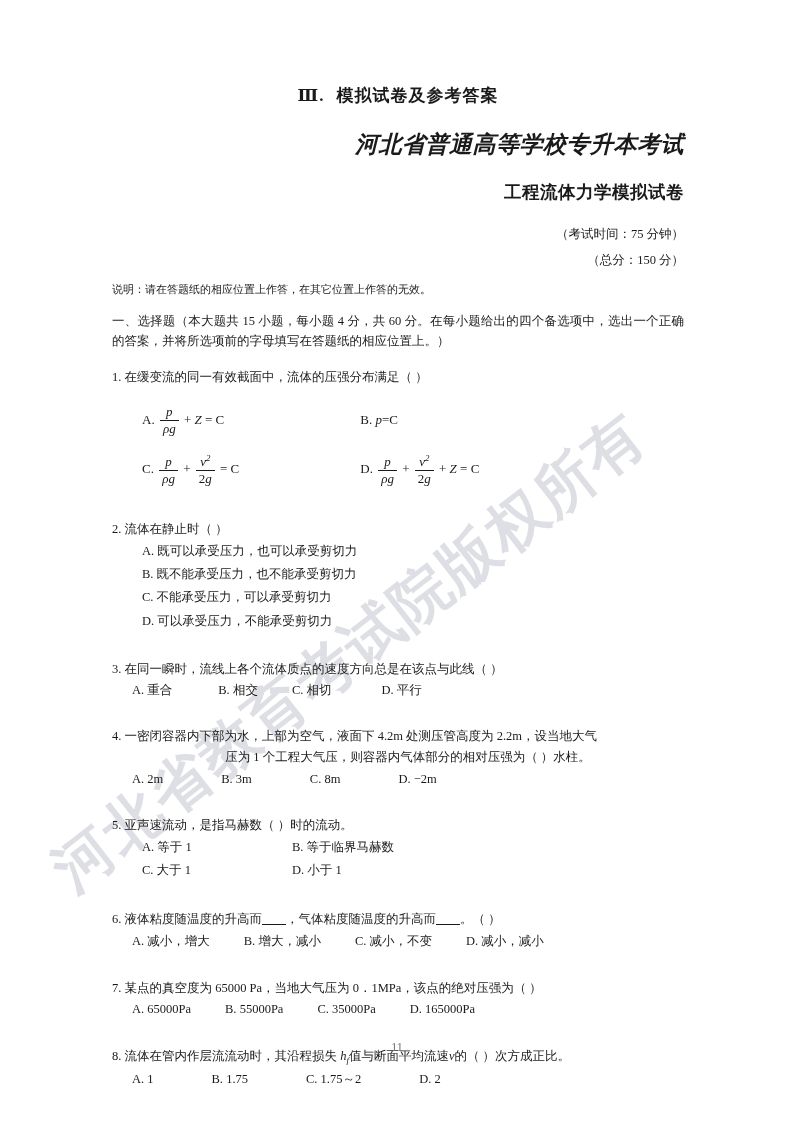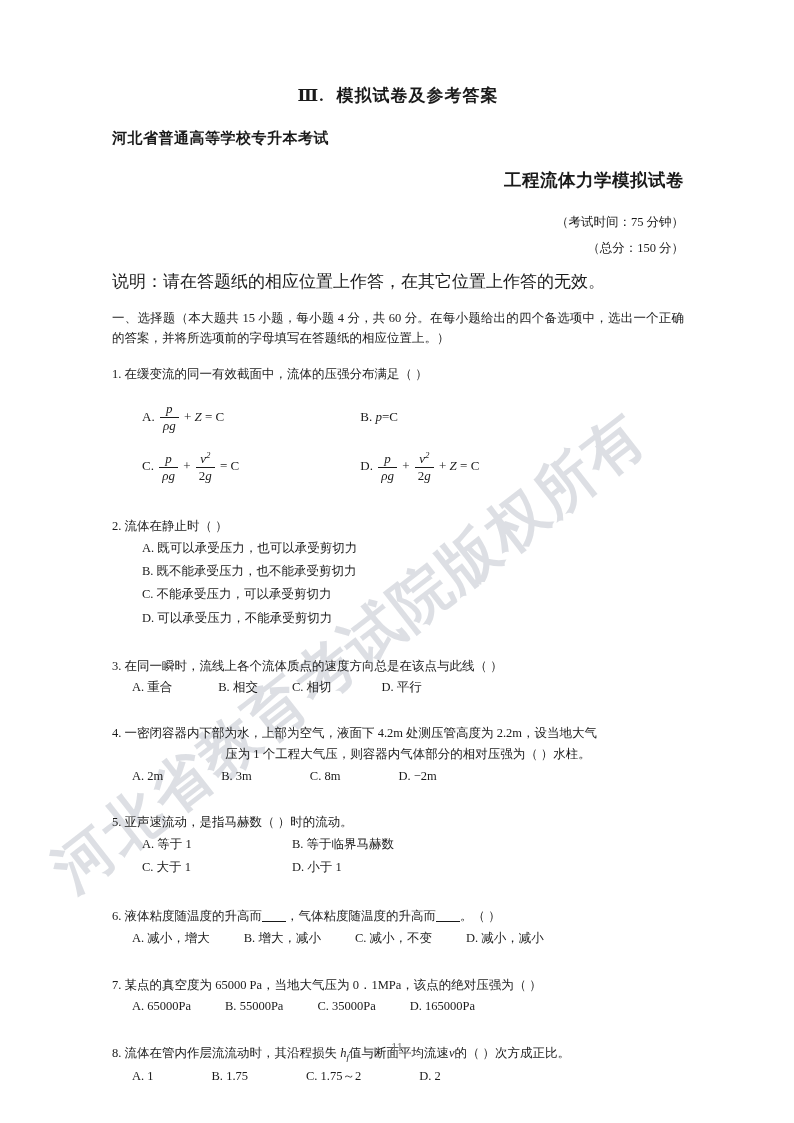--- a/index.html
+++ b/index.html
@@ -61,42 +61,43 @@
     text-align: center;
     font-size: 17px;
     font-weight: bold;
     letter-spacing: 1px;
     margin: 0 0 22px 0;
     font-family: "Liberation Serif", "DejaVu Serif", serif;
   }
   .title-main .numeral { margin-right: 12px; }
 
   .title-sub {
-    text-align: left;
-    font-size: 15px;
+    text-align: right;
+    font-size: 23px;
     font-weight: bold;
     letter-spacing: .5px;
     margin: 0 0 20px 0;
+    font-style: italic;
   }
   .title-sub2 {
     text-align: right;
     font-size: 17.5px;
     font-weight: bold;
     letter-spacing: .5px;
     margin: 0 0 22px 0;
   }
   .title-meta {
     text-align: right;
     font-size: 12.5px;
     margin: 0 0 9px 0;
   }
   .title-meta.last { margin-bottom: 12px; }
 
   .note {
-    font-size: 17px;
+    font-size: 11px;
     margin: 0 0 13px 0;
     line-height: 1.5;
   }
   .section-head {
     font-size: 12.5px;
     margin: 0 0 6px 0;
     line-height: 1.62;
     text-align: justify;
   }
 

